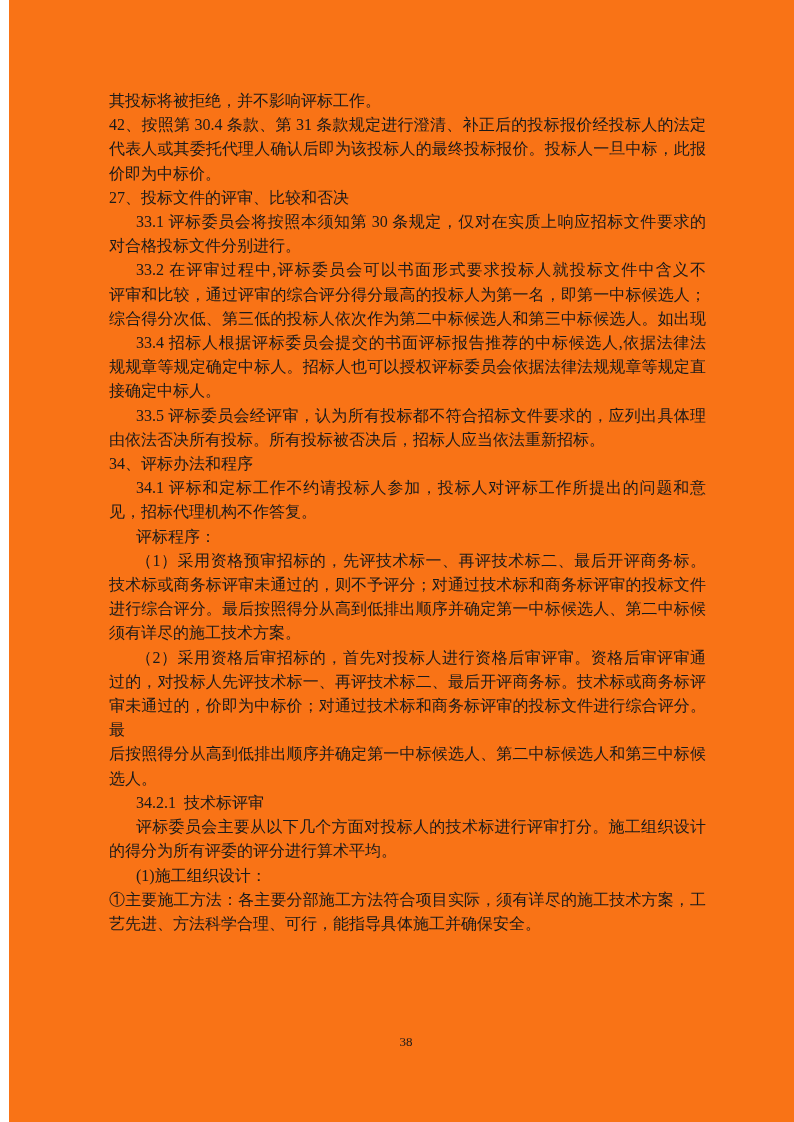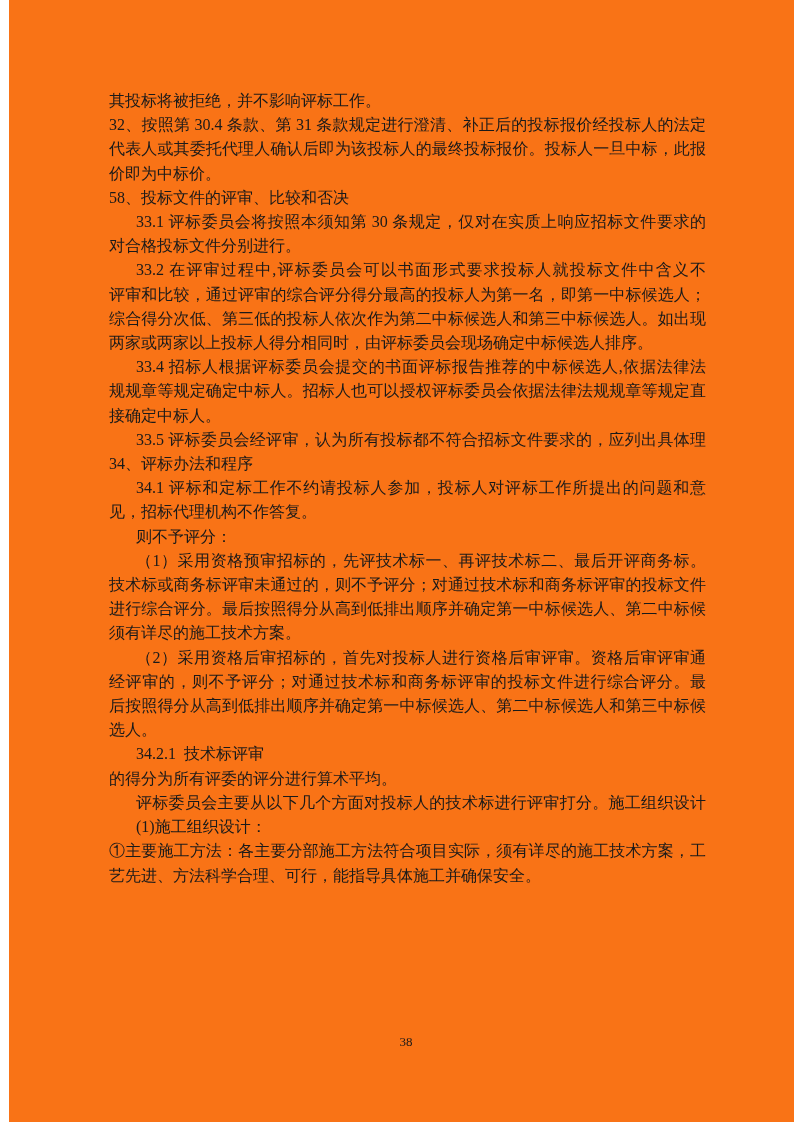--- a/index.html
+++ b/index.html
@@ -47,48 +47,49 @@
     font-size: 13px;
     color: #1a1a1a;
   }
 </style>
 </head>
 <body>
 
 <div class="page">
   <div class="text-block">
     <div class="line">其投标将被拒绝，并不影响评标工作。</div>
-    <div class="line fill">32、按照第 30.4 条款、第 31 条款规定进行澄清、补正后的投标报价经投标人的法定</div>
+    <div class="line fill">42、按照第 30.4 条款、第 31 条款规定进行澄清、补正后的投标报价经投标人的法定</div>
     <div class="line fill">代表人或其委托代理人确认后即为该投标人的最终投标报价。投标人一旦中标，此报</div>
     <div class="line">价即为中标价。</div>
-    <div class="line">58、投标文件的评审、比较和否决</div>
+    <div class="line">27、投标文件的评审、比较和否决</div>
     <div class="line ind fill">33.1 评标委员会将按照本须知第 30 条规定，仅对在实质上响应招标文件要求的</div>
     <div class="line">对合格投标文件分别进行。</div>
     <div class="line ind fill">33.2 在评审过程中,评标委员会可以书面形式要求投标人就投标文件中含义不</div>
     <div class="line fill">评审和比较，通过评审的综合评分得分最高的投标人为第一名，即第一中标候选人；</div>
     <div class="line fill">综合得分次低、第三低的投标人依次作为第二中标候选人和第三中标候选人。如出现</div>
-    <div class="line">两家或两家以上投标人得分相同时，由评标委员会现场确定中标候选人排序。</div>
     <div class="line ind fill">33.4 招标人根据评标委员会提交的书面评标报告推荐的中标候选人,依据法律法</div>
     <div class="line fill">规规章等规定确定中标人。招标人也可以授权评标委员会依据法律法规规章等规定直</div>
     <div class="line">接确定中标人。</div>
     <div class="line ind fill">33.5 评标委员会经评审，认为所有投标都不符合招标文件要求的，应列出具体理</div>
+    <div class="line">由依法否决所有投标。所有投标被否决后，招标人应当依法重新招标。</div>
     <div class="line">34、评标办法和程序</div>
     <div class="line ind fill">34.1 评标和定标工作不约请投标人参加，投标人对评标工作所提出的问题和意</div>
     <div class="line">见，招标代理机构不作答复。</div>
-    <div class="line ind">则不予评分：</div>
+    <div class="line ind">评标程序：</div>
     <div class="line ind fill">（1）采用资格预审招标的，先评技术标一、再评技术标二、最后开评商务标。</div>
     <div class="line fill">技术标或商务标评审未通过的，则不予评分；对通过技术标和商务标评审的投标文件</div>
     <div class="line fill">进行综合评分。最后按照得分从高到低排出顺序并确定第一中标候选人、第二中标候</div>
     <div class="line">须有详尽的施工技术方案。</div>
     <div class="line ind fill">（2）采用资格后审招标的，首先对投标人进行资格后审评审。资格后审评审通</div>
-    <div class="line fill">经评审的，则不予评分；对通过技术标和商务标评审的投标文件进行综合评分。最</div>
+    <div class="line fill">过的，对投标人先评技术标一、再评技术标二、最后开评商务标。技术标或商务标评</div>
+    <div class="line fill">审未通过的，价即为中标价；对通过技术标和商务标评审的投标文件进行综合评分。最</div>
     <div class="line fill">后按照得分从高到低排出顺序并确定第一中标候选人、第二中标候选人和第三中标候</div>
     <div class="line">选人。</div>
     <div class="line ind">34.2.1&nbsp; 技术标评审</div>
+    <div class="line ind fill">评标委员会主要从以下几个方面对投标人的技术标进行评审打分。施工组织设计</div>
     <div class="line">的得分为所有评委的评分进行算术平均。</div>
-    <div class="line ind fill">评标委员会主要从以下几个方面对投标人的技术标进行评审打分。施工组织设计</div>
     <div class="line ind">(1)施工组织设计：</div>
     <div class="line fill">①主要施工方法：各主要分部施工方法符合项目实际，须有详尽的施工技术方案，工</div>
     <div class="line">艺先进、方法科学合理、可行，能指导具体施工并确保安全。</div>
   </div>
 
   <div class="page-num">38</div>
 </div>
 
 </body></html>

